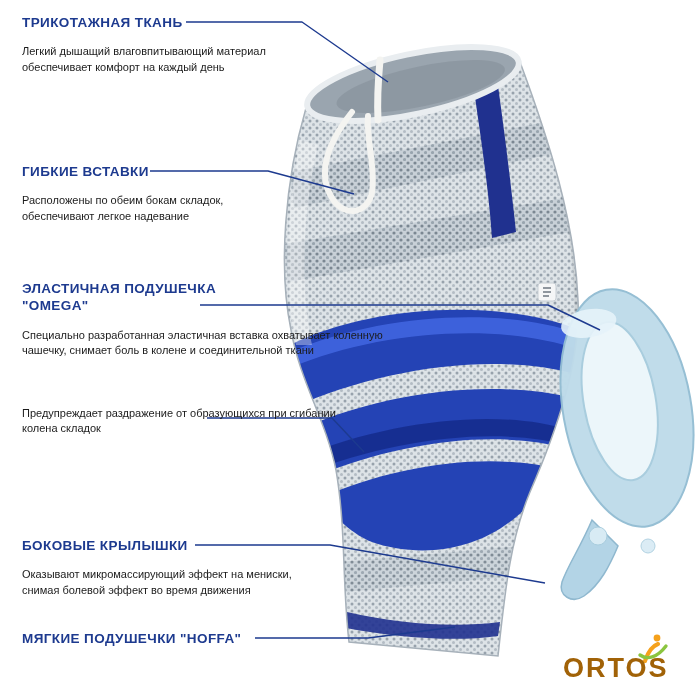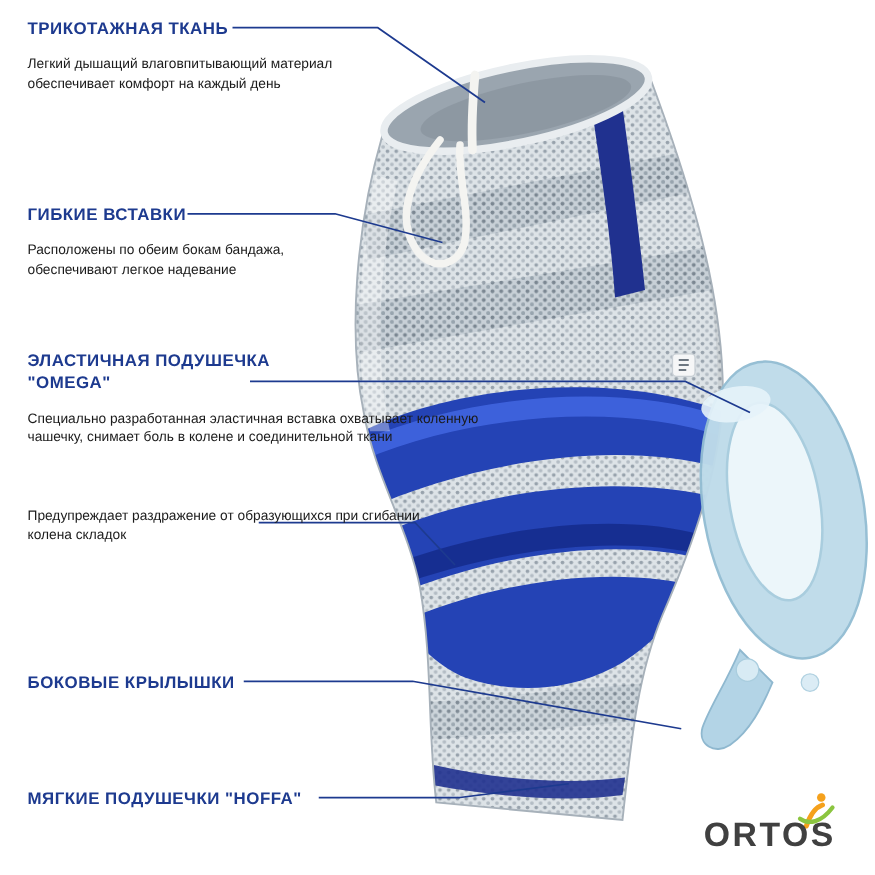--- a/index.html
+++ b/index.html
@@ -25,21 +25,21 @@
   #c3 h3{max-width:200px}
   #c4{left:22px;top:393px;width:348px}
   #c4 h3{max-width:215px}
   #c5{left:22px;top:537px;width:308px}
   #c6{left:22px;top:630px;width:352px}
   #c6 h3{max-width:320px}
   .logo{
     position:absolute;left:563px;top:641px;width:132px;height:46px;
   }
   .logo .word{
-    font-size:27px;font-weight:bold;color:#404040;letter-spacing:2px;
+    font-size:27px;font-weight:bold;color:#a16207;letter-spacing:2px;
     position:absolute;left:0;top:12px;
   }
   .logo svg{position:absolute;left:74px;top:-8px;}
 </style>
 </head>
 <body>
 
 <div class="stage">
 
   <svg class="layer" width="700" height="700" viewBox="0 0 700 700">
@@ -135,34 +135,35 @@
     </g>
   </svg>
 
   <div class="callout" id="c1">
     <h3>ТРИКОТАЖНАЯ ТКАНЬ</h3>
     <p>Легкий дышащий влаговпитывающий материал обеспечивает комфорт на каждый день</p>
   </div>
 
   <div class="callout" id="c2">
     <h3>ГИБКИЕ ВСТАВКИ</h3>
-    <p>Расположены по обеим бокам бандажа, обеспечивают легкое надевание</p>
+    <p>Расположены по обеим бокам складок, обеспечивают легкое надевание</p>
   </div>
 
   <div class="callout" id="c3">
     <h3>ЭЛАСТИЧНАЯ ПОДУШЕЧКА "OMEGA"</h3>
     <p>Специально разработанная эластичная вставка охватывает коленную чашечку, снимает боль в колене и соединительной ткани</p>
   </div>
 
   <div class="callout" id="c4">
     <p>Предупреждает раздражение от образующихся при сгибании колена складок</p>
   </div>
 
   <div class="callout" id="c5">
     <h3>БОКОВЫЕ КРЫЛЫШКИ</h3>
+    <p>Оказывают микромассирующий эффект на мениски, снимая болевой эффект во время движения</p>
   </div>
 
   <div class="callout" id="c6">
     <h3>МЯГКИЕ ПОДУШЕЧКИ "HOFFA"</h3>
   </div>
 
   <div class="logo">
     <svg width="34" height="30" viewBox="0 0 34 30">
       <circle cx="20" cy="5" r="3.4" fill="#f5a11c"></circle>
       <path d="M8,28 C11,19 15,13 21,11" fill="none" stroke="#f5a11c" stroke-width="4" stroke-linecap="round"></path>

